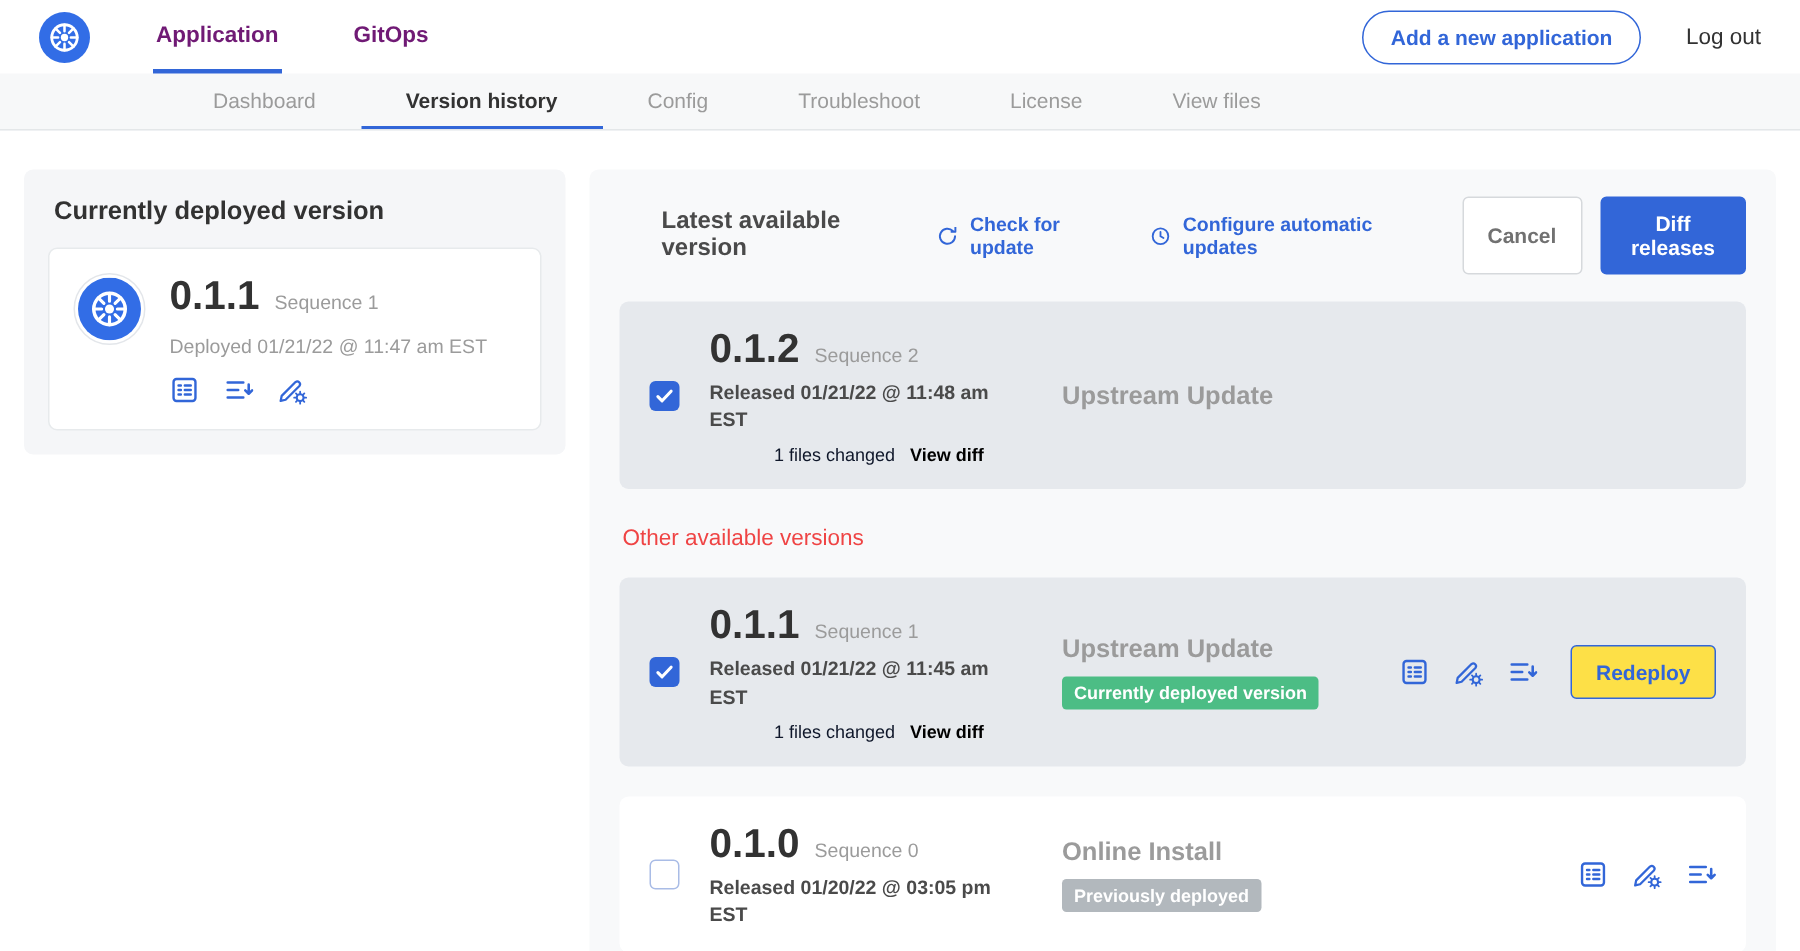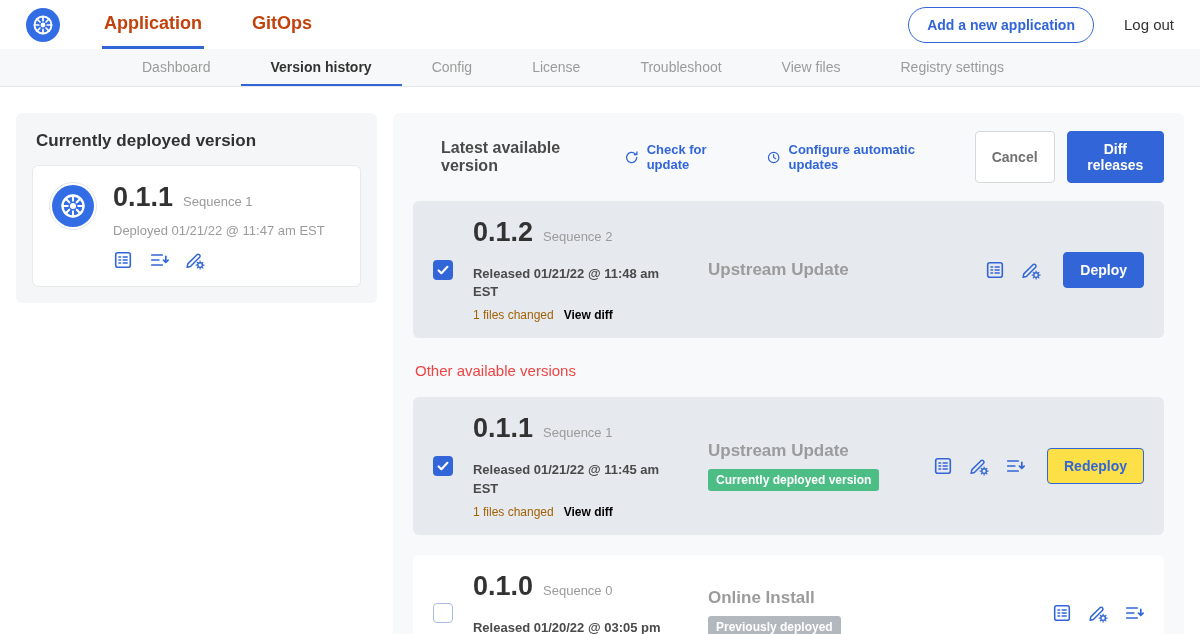--- a/index.html
+++ b/index.html
@@ -9,21 +9,21 @@
     color:#323232; background:#fff; font-size:14px;
   }
   button { font-family:inherit; cursor:pointer; }
 
   
   .topnav { height:49px; display:flex; align-items:stretch; padding:0 26px; background:#fff; }
   .logo-wrap { align-self:center; width:34px; height:34px; margin-right:42px; cursor:pointer; }
   .logo-wrap svg { width:34px; height:34px; display:block; }
   .topnav-tab {
     display:flex; align-items:center; padding:0 2px; margin-right:46px;
-    font-size:18px; font-weight:700; color:#c2410c; cursor:pointer;
+    font-size:15px; font-weight:700; color:#701a75; cursor:pointer;
     border-bottom:3px solid transparent;
   }
   .topnav-tab.active { border-bottom-color:#3266d8; }
   .topnav-right { margin-left:auto; display:flex; align-items:center; gap:30px; }
   .pill-btn {
     background:#fff; border:1px solid #3266d8; color:#3266d8;
     font-weight:700; font-size:14px; padding:9px 18px; border-radius:20px;
   }
   .logout { font-size:15px; color:#323232; cursor:pointer; }
 
@@ -81,23 +81,23 @@
 
   .checkbox {
     width:20px; height:20px; border-radius:4px; margin-right:20px;
     flex-shrink:0; cursor:pointer; display:flex; align-items:center; justify-content:center;
   }
   .checkbox.checked { background:#3266d8; }
   .checkbox.unchecked { background:#fff; border:1px solid #a9bce6; }
   .checkbox svg { width:16px; height:16px; display:block; }
 
   .version-info { width:235px; flex-shrink:0; }
-  .v-released { font-size:13px; font-weight:700; color:#4a4a4a; max-width:200px; margin-top:17px; line-height:1.4; }
+  .v-released { font-size:13px; font-weight:700; color:#4a4a4a; max-width:200px; margin-top:5px; line-height:1.4; }
   .v-files { display:flex; align-items:center; gap:10px; margin-top:7px; font-size:12px; }
-  .files-changed { color:#a16207; }
+  .files-changed { color:#0f172a;margin-left:43px; }
   .view-diff { color:#000000; font-weight:700; cursor:pointer; }
 
   .source-col { width:225px; flex-shrink:0; }
   .source-label { font-size:17px; font-weight:700; color:#9b9b9b; }
   .badge {
     display:inline-block; margin-top:8px; padding:4px 8px; border-radius:3px;
     color:#fff; font-size:12px; font-weight:700;
   }
   .badge-green { background:#4cbd85; }
   .badge-gray { background:#b2b8bd;text-align:center; }
@@ -158,24 +158,23 @@
   <div class="topnav-right">
     <button class="pill-btn">Add a new application</button>
     <div class="logout">Log out</div>
   </div>
 </header>
 
 <nav class="subnav">
   <div class="subnav-tab">Dashboard</div>
   <div class="subnav-tab active">Version history</div>
   <div class="subnav-tab">Config</div>
+  <div class="subnav-tab">Troubleshoot</div>
   <div class="subnav-tab">License</div>
-  <div class="subnav-tab">Troubleshoot</div>
   <div class="subnav-tab">View files</div>
-  <div class="subnav-tab">Registry settings</div>
 </nav>
 
 <main class="main">
 
   <aside class="deployed-card">
     <h2 class="deployed-title">Currently deployed version</h2>
     <div class="deployed-inner">
       <div class="logo-big">
         <svg>
             <use href="#k8s-wheel"></use>
@@ -237,29 +236,20 @@
         </div>
         <div class="v-released">Released 01/21/22 @ 11:48 am EST</div>
         <div class="v-files">
           <span class="files-changed">1 files changed</span>
           <span class="view-diff">View diff</span>
         </div>
       </div>
       <div class="source-col">
         <div class="source-label">Upstream Update</div>
       </div>
-      <div class="row-actions">
-        <svg class="icon">
-            <use href="#icon-notes"></use>
-          </svg>
-        <svg class="icon">
-            <use href="#icon-config"></use>
-          </svg>
-        <button class="btn btn-primary row-btn">Deploy</button>
-      </div>
     </div>
 
     <div class="other-label">Other available versions</div>
 
     <div class="version-row row-gray">
       <div class="checkbox checked">
         <svg>
             <use href="#icon-check"></use>
           </svg>
       </div>

